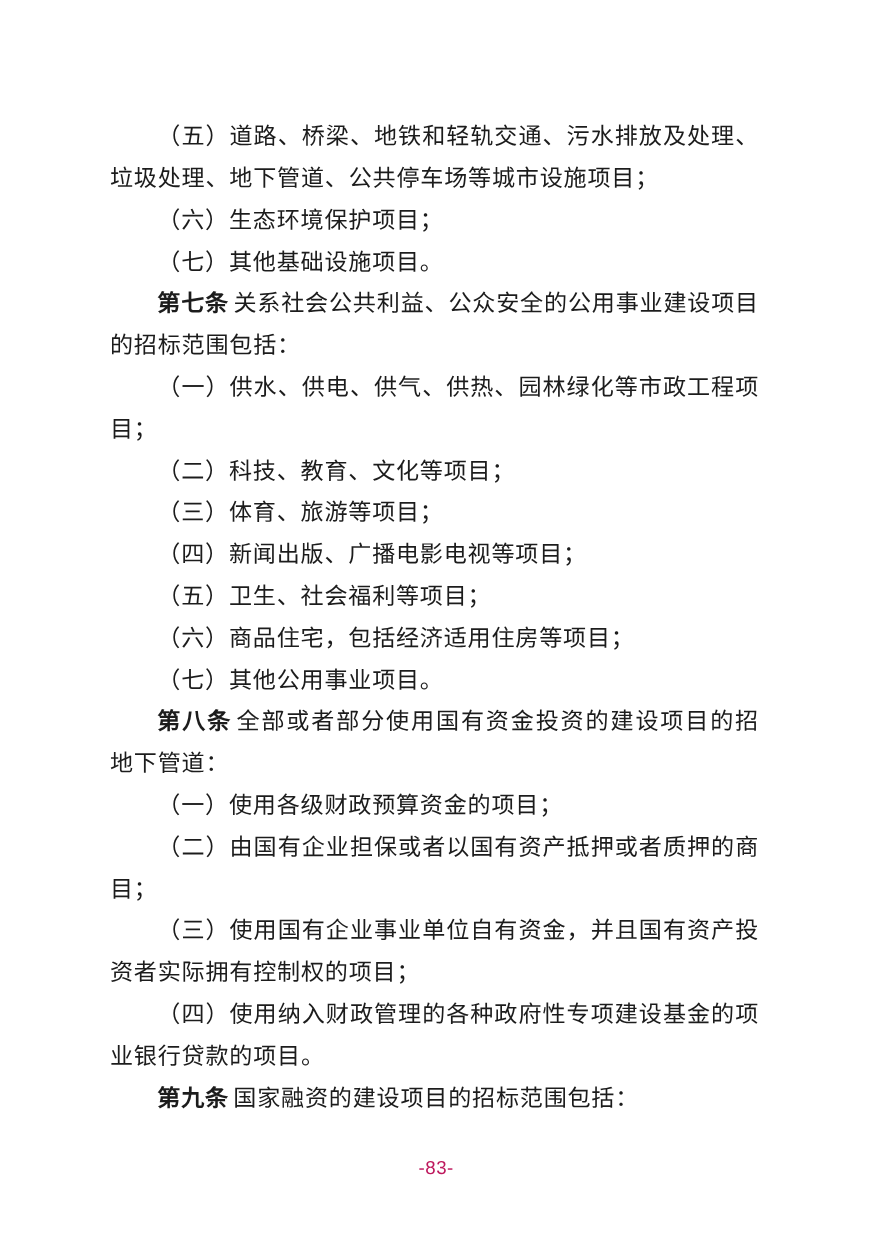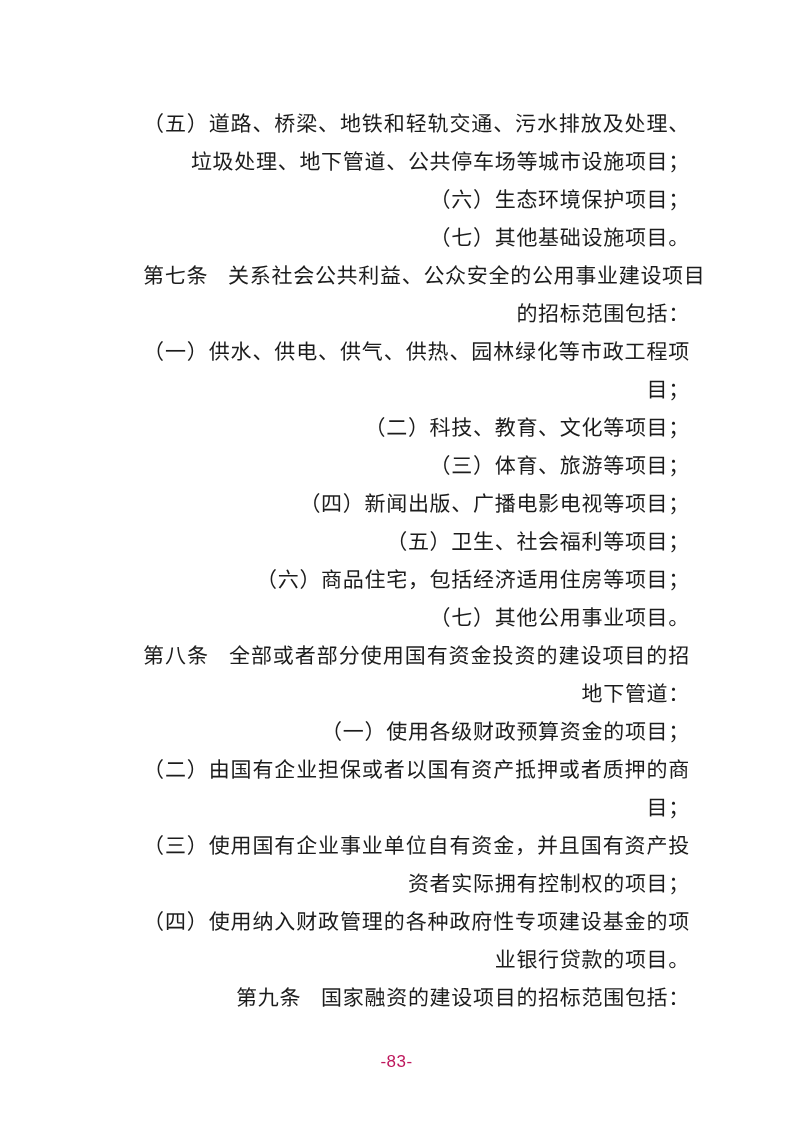--- a/index.html
+++ b/index.html
@@ -17,25 +17,25 @@
     position:absolute;
     left:100px;top:105px;
     width:590px;
   }
   .line{
     font-size:21px;
     line-height:38px;
     height:38px;
     letter-spacing:0.7px;
     white-space:nowrap;
-    text-align:right;
+    text-align:left;
   }
   .line.indent{text-indent:43px;}
   .line.stretch{text-align:justify;text-align-last:justify;}
-  b.art{font-weight:normal;margin-right:20px;}
+  b.art{font-weight:bold;margin-right:4px;}
   .footer{
     position:absolute;
     left:0;top:1050px;
     width:793px;
     text-align:center;
     font-size:17px;
     line-height:24px;
     letter-spacing:0.5px;
     font-family:"Liberation Sans","DejaVu Sans",sans-serif;
     color:#be185d;

